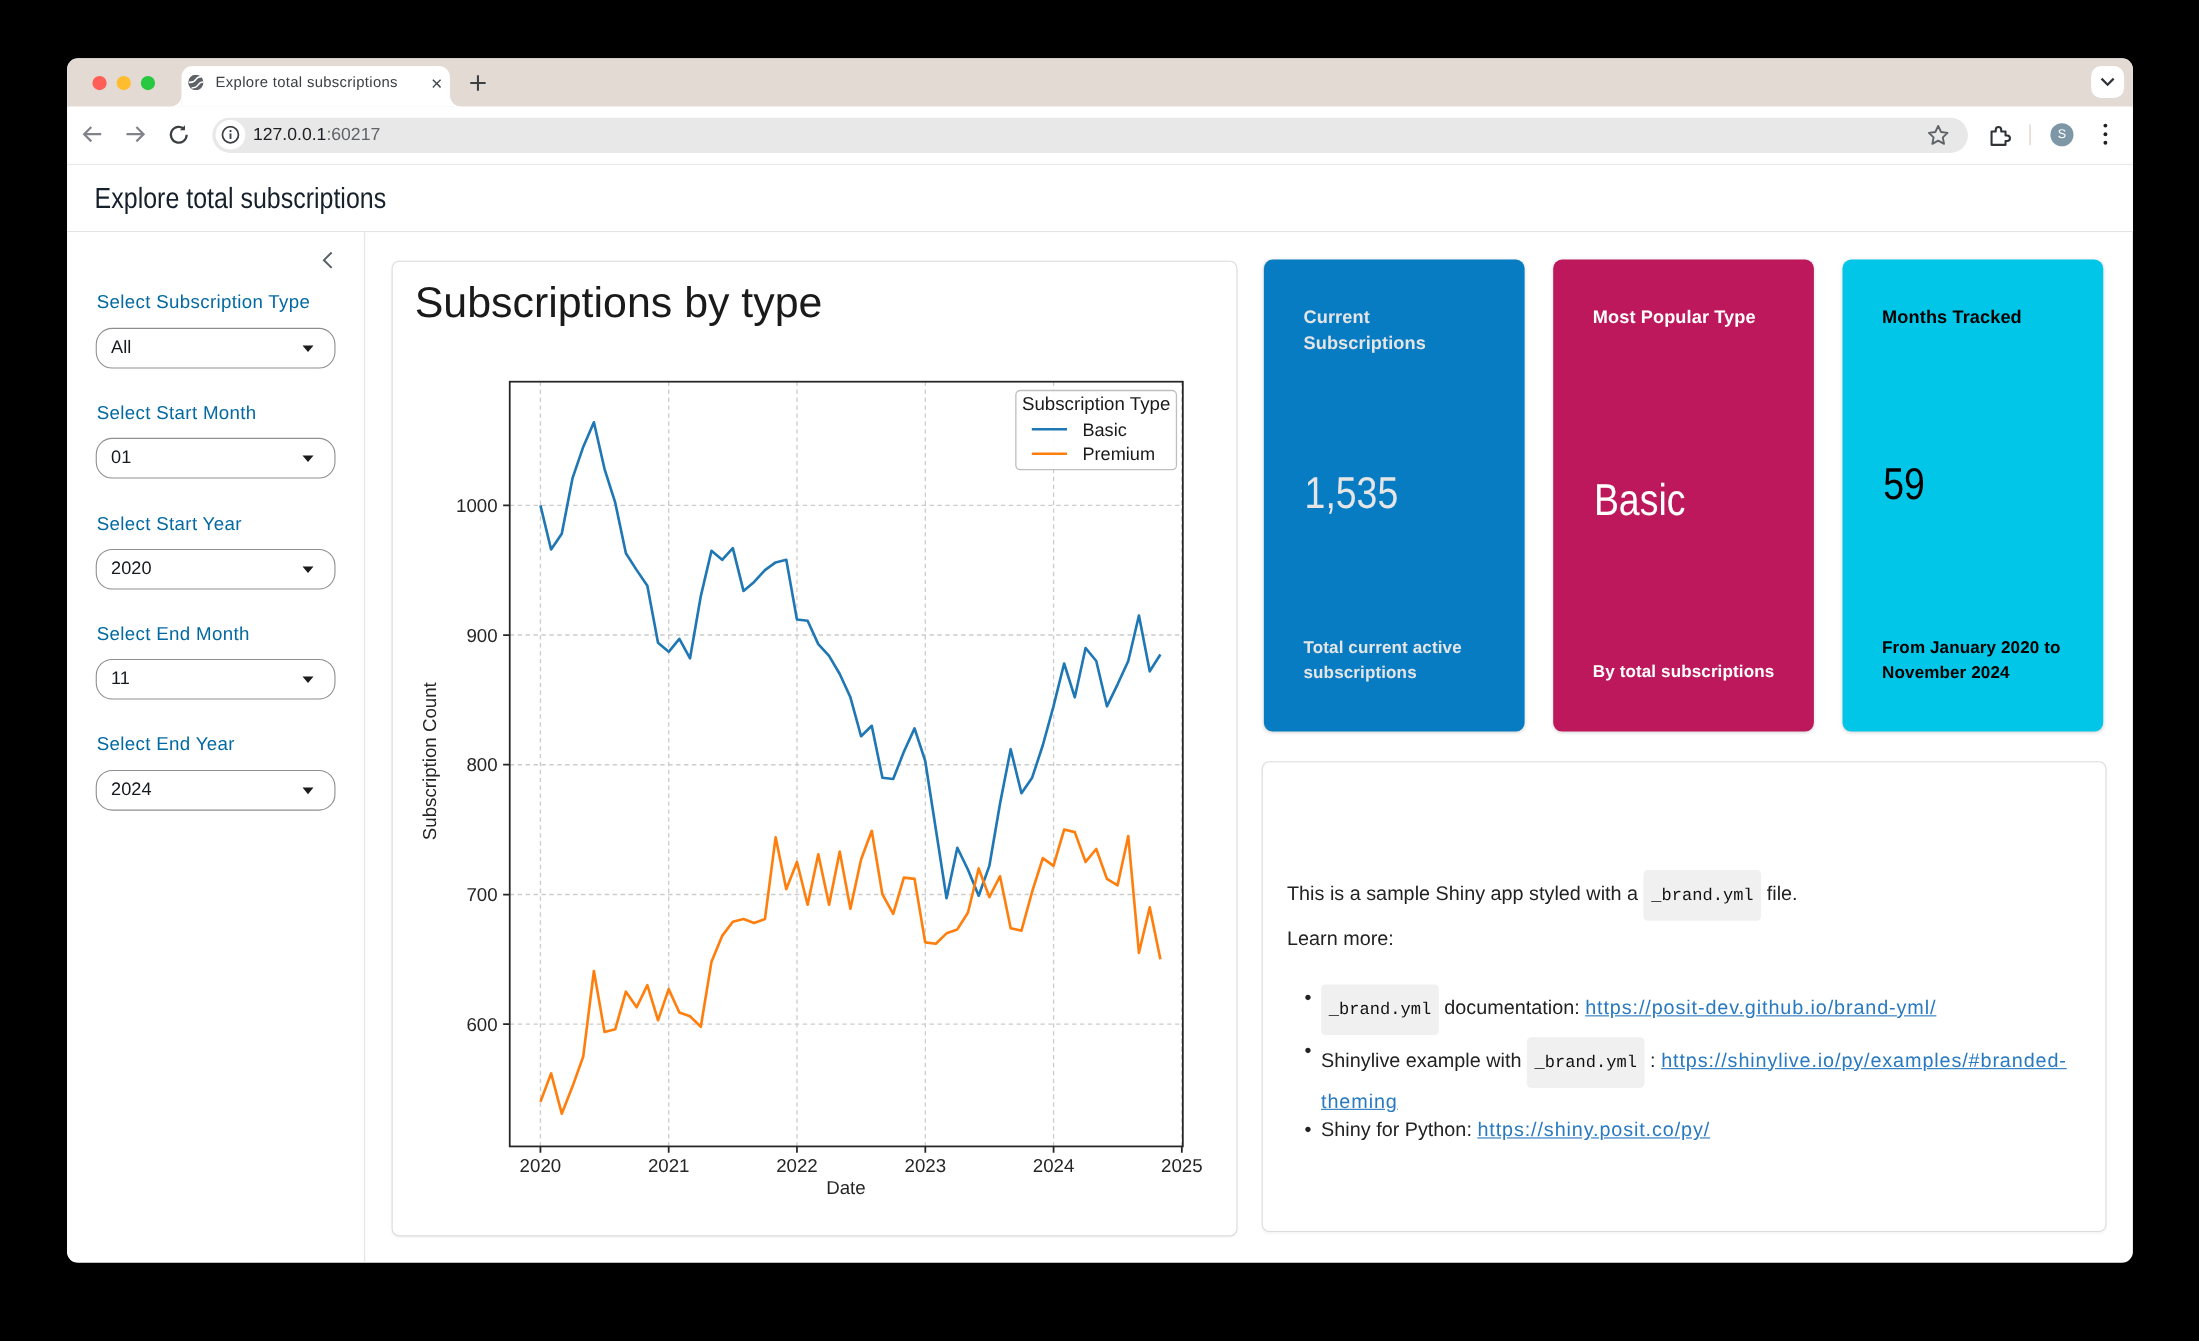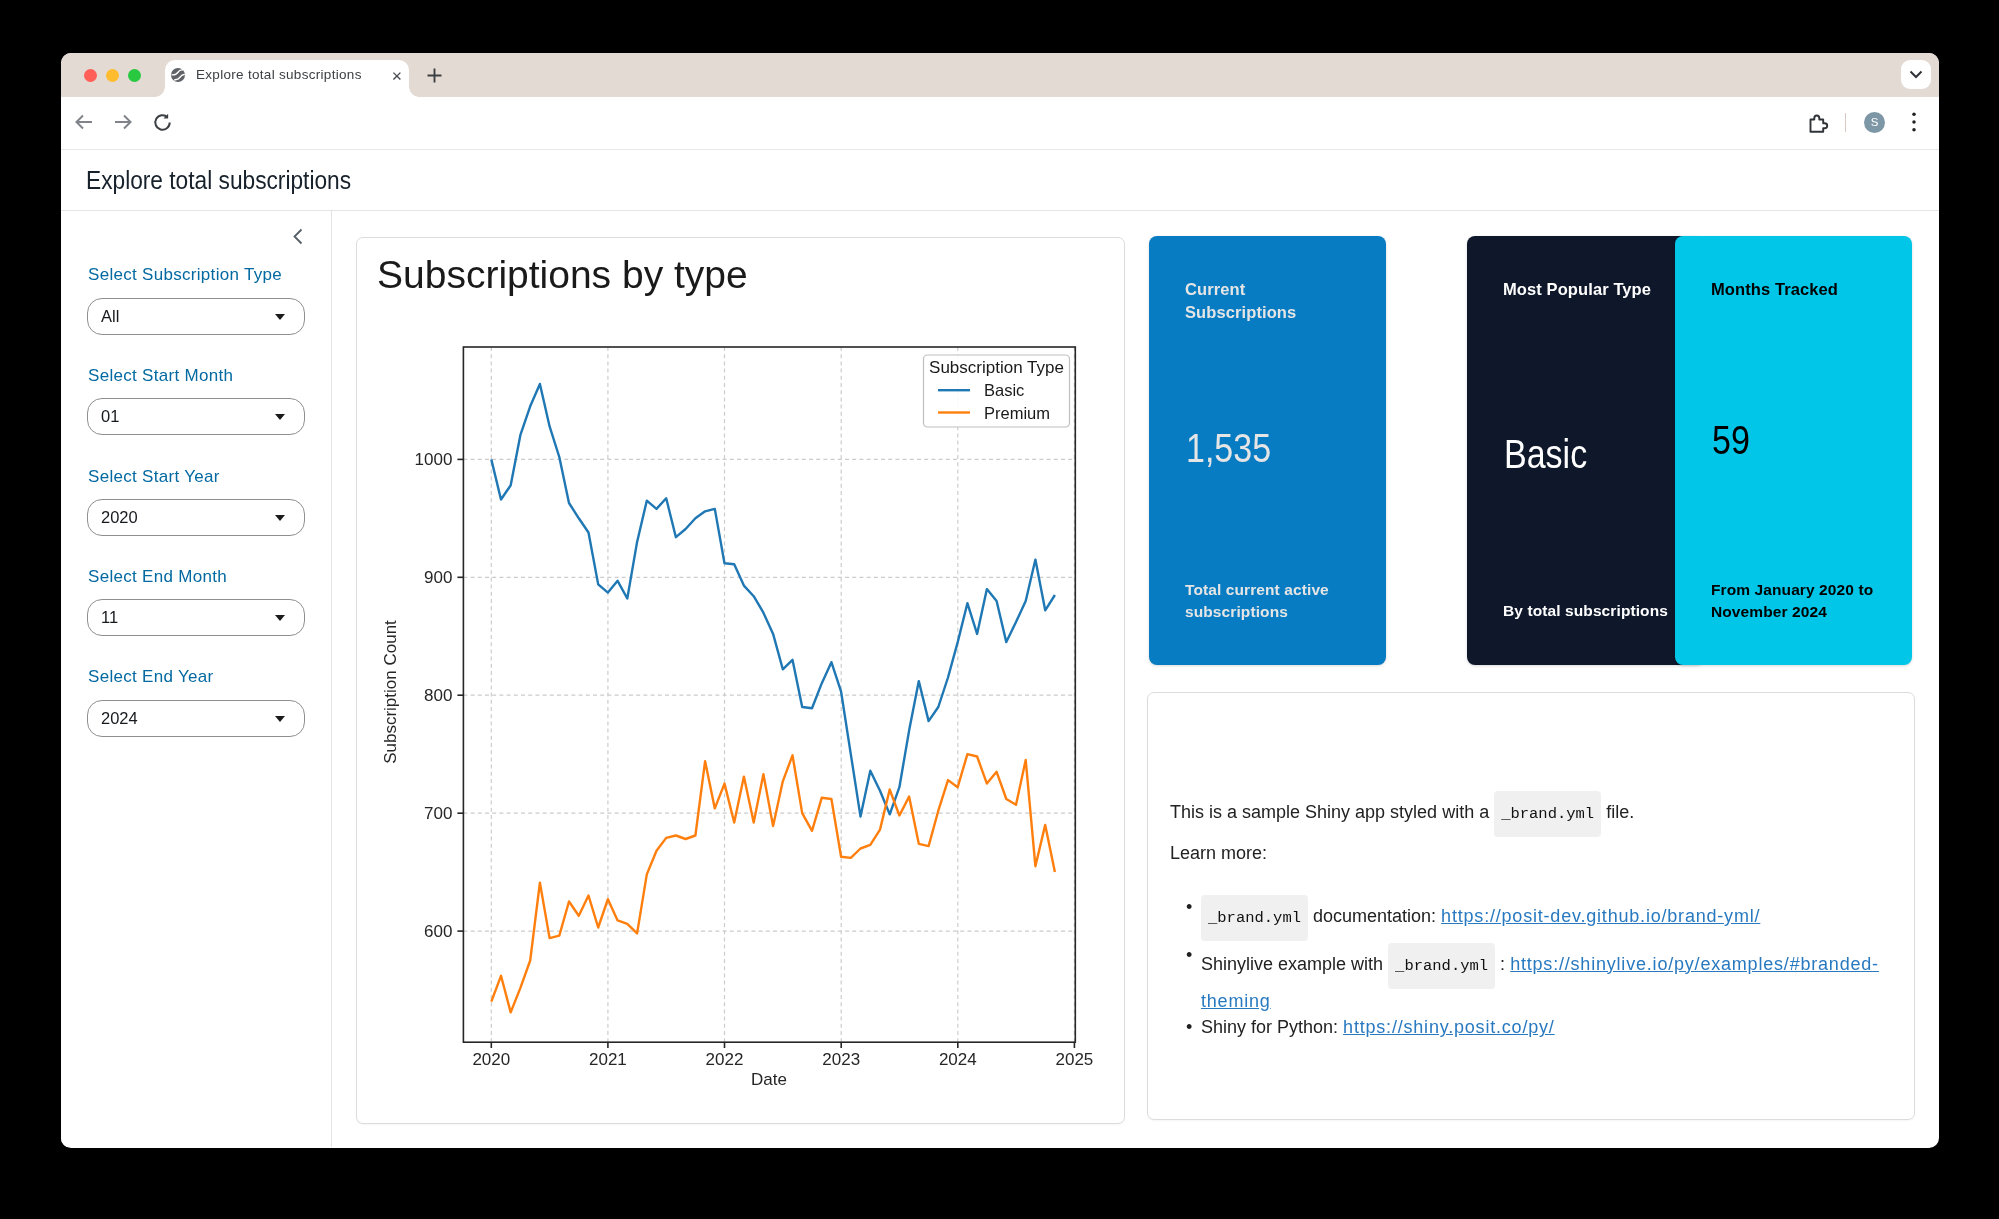--- a/index.html
+++ b/index.html
@@ -106,20 +106,33 @@
     <svg class="abs" style="left:12px;top:14px" width="22" height="22" viewBox="0 0 22 22">
       <path d="M19 11 H4 M10 4.5 L3.5 11 L10 17.5" stroke="#80848a" stroke-width="2" fill="none"></path>
     </svg>
     <svg class="abs" style="left:51px;top:14px" width="22" height="22" viewBox="0 0 22 22">
       <path d="M3 11 H18 M12 4.5 L18.5 11 L12 17.5" stroke="#80848a" stroke-width="2" fill="none"></path>
     </svg>
     <svg class="abs" style="left:91px;top:14.5px" width="21" height="21" viewBox="0 0 21 21">
       <path d="M17.7 10.5 A7.2 7.2 0 1 1 15.6 5.4" stroke="#3c4043" stroke-width="2" fill="none"></path>
       <path d="M16.1 1.8 L16.1 6.5 L11.5 6.5 Z" fill="#3c4043"></path>
     </svg>
+    <div class="pill">
+      <div class="infocirc">
+        <svg class="abs" style="left:5px;top:5px" width="17" height="17" viewBox="0 0 17 17">
+          <circle cx="8.5" cy="8.5" r="7.3" stroke="#3c4043" stroke-width="1.6" fill="none"></circle>
+          <rect x="7.7" y="7.3" width="1.7" height="5" fill="#3c4043"></rect>
+          <rect x="7.7" y="4.2" width="1.7" height="1.8" fill="#3c4043"></rect>
+        </svg>
+      </div>
+      <div class="url">127.0.0.1<span>:60217</span></div>
+      <svg class="abs" style="left:1558px;top:5px" width="22" height="22" viewBox="0 0 22 22">
+        <path d="M11 2.5 L13.6 8 L19.5 8.8 L15.2 12.9 L16.3 18.8 L11 15.9 L5.7 18.8 L6.8 12.9 L2.5 8.8 L8.4 8 Z" stroke="#5f6368" stroke-width="1.7" fill="none" stroke-linejoin="round"></path>
+      </svg>
+    </div>
     <svg class="abs" style="left:1744px;top:13px" width="24" height="24" viewBox="0 0 24 24">
       <path d="M5.5 9.5 L9.3 9.5 L9.3 8.1 C9.3 4.6 14.3 4.6 14.3 8.1 L14.3 9.5 L18.2 9.5 L18.2 13.2 L19.6 13.2 C23.1 13.2 23.1 18.2 19.6 18.2 L18.2 18.2 L18.2 21.7 L5.5 21.7 Z" stroke="#2f3337" stroke-width="1.9" fill="none" stroke-linejoin="round"></path>
     </svg>
     <div class="abs" style="left:1784px;top:16px;width:1px;height:19px;background:#d8c9c4;"></div>
     <div class="avatar">S</div>
     <svg class="abs" style="left:1850px;top:14px" width="6" height="22" viewBox="0 0 6 22">
       <circle cx="3" cy="3.2" r="1.75" fill="#202124"></circle>
         <circle cx="3" cy="11" r="1.75" fill="#202124"></circle>
       <circle cx="3" cy="18.8" r="1.75" fill="#202124"></circle>
     </svg>
@@ -191,21 +204,21 @@
     <text x="984" y="384" font-size="16.5" fill="#1a1a1a">Basic</text>
     <line x1="938" y1="400.5" x2="970" y2="400.5" stroke="#ff7f0e" stroke-width="2.4"></line>
     <text x="984" y="406.5" font-size="16.5" fill="#1a1a1a">Premium</text>
   </svg>
 
   <div class="vbox" style="left:1088px; background:#077cc2; color:#e5e5e5;">
     <div class="t">Current<br>Subscriptions</div>
     <div class="n" style="top:192px;">1,535</div>
     <div class="c" style="top:343px;">Total current active<br>subscriptions</div>
   </div>
-  <div class="vbox" style="left:1406px; background:#0f172a; color:#fff;text-align:right;">
+  <div class="vbox" style="left:1351px; background:#be185d; color:#fff;text-align:right;">
     <div class="t">Most Popular Type</div>
     <div class="n" style="top:197.5px;">Basic</div>
     <div class="c" style="top:364px;">By total subscriptions</div>
   </div>
   <div class="vbox" style="left:1614px; background:#02c6e8; color:#000;">
     <div class="t">Months Tracked</div>
     <div class="n" style="top:184px;">59</div>
     <div class="c" style="top:343px;">From January 2020 to<br>November 2024</div>
   </div>
 

